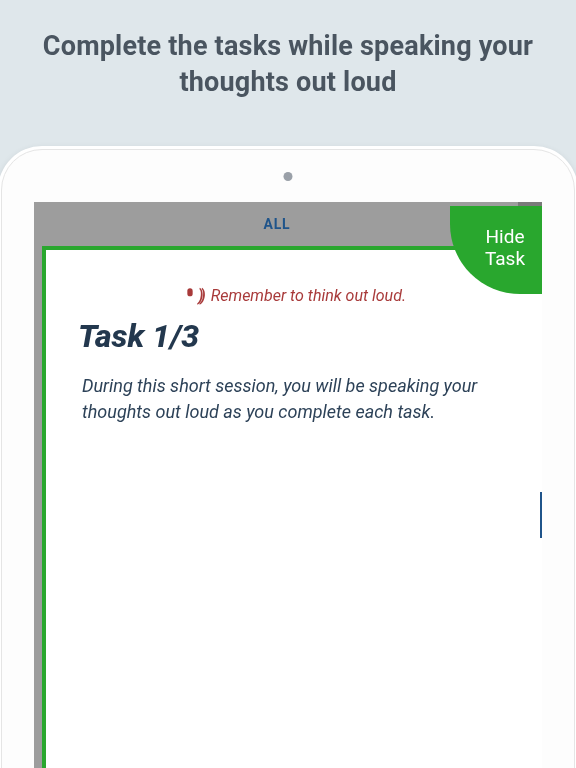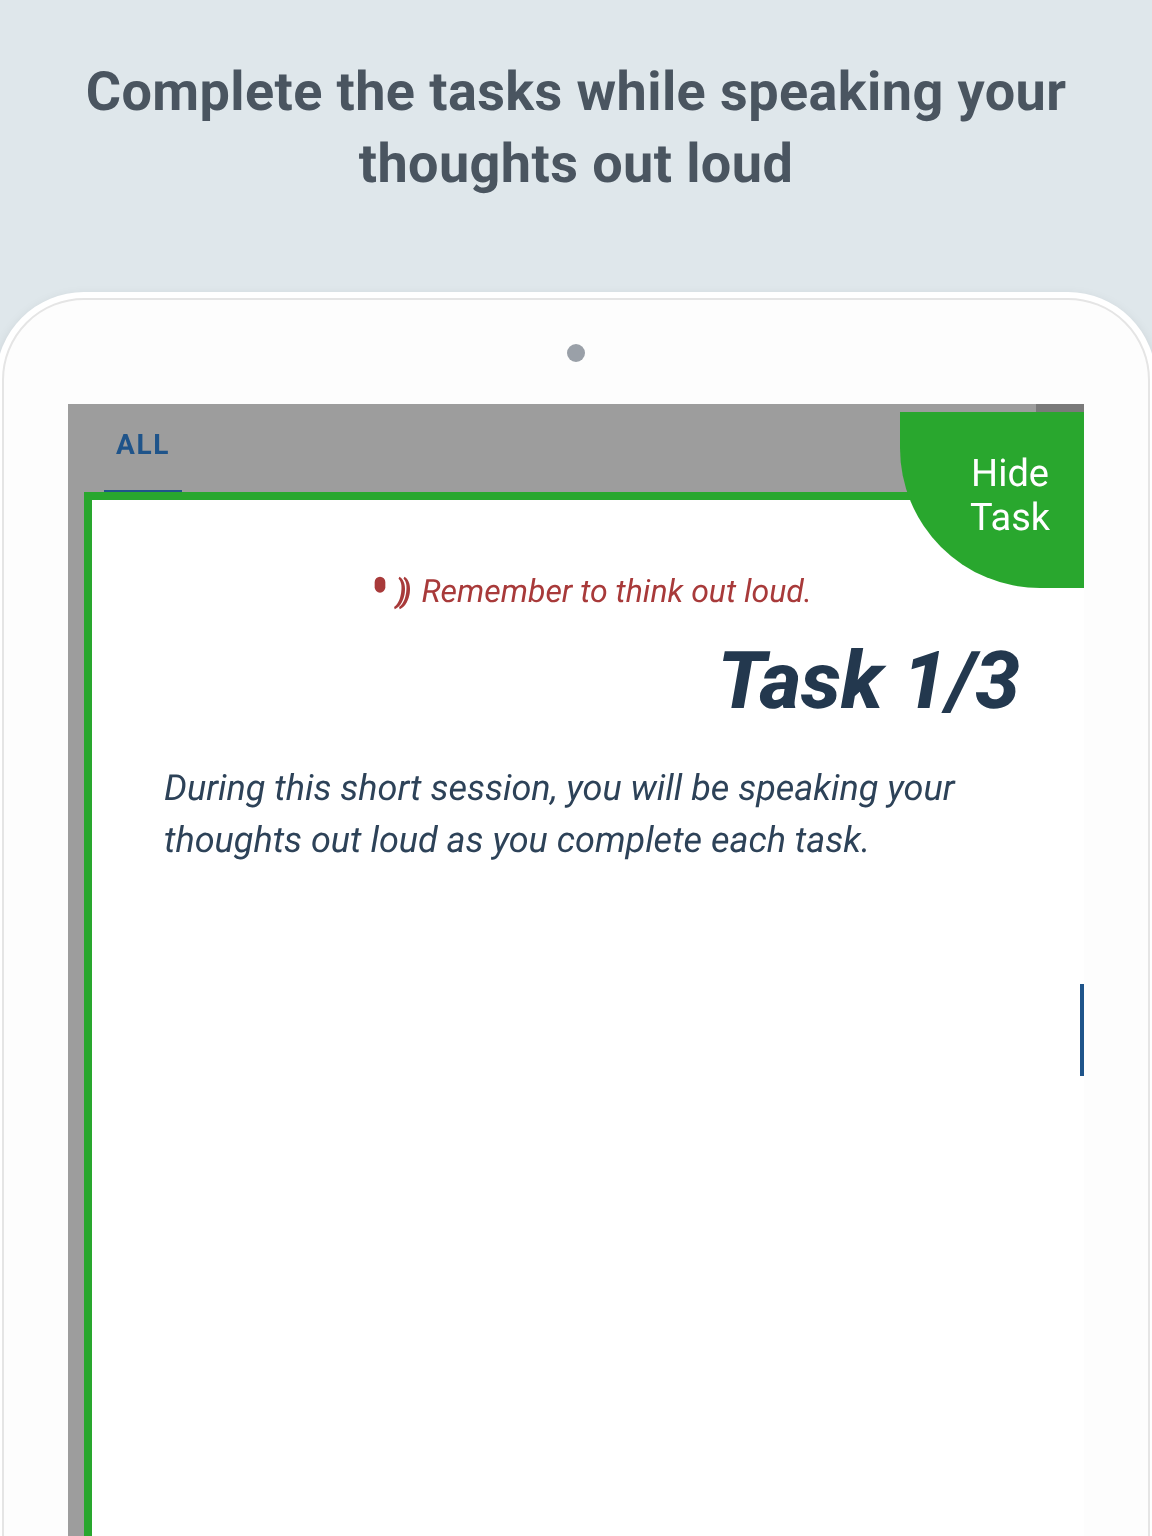--- a/index.html
+++ b/index.html
@@ -67,20 +67,21 @@
     .tabbar {
       position: absolute;
       top: 0;
       left: 0;
       right: 0;
       height: 44px;
       background: #9d9d9d;
       display: flex;
       align-items: center;
       padding: 0 18px;
+      flex-direction: column;
     }
     .tab {
       font-size: 14px;
       font-weight: 700;
       letter-spacing: 0.8px;
       padding: 14px 6px;
       margin-right: 22px;
       color: #626262;
     }
     .tab.active {
@@ -146,23 +147,23 @@
     .reminder {
       text-align: center;
       color: #a83a3a;
       font-size: 16px;
       margin-bottom: 12px;
     }
     .reminder .icon {
       margin-right: 4px;
     }
     .task-title {
-      text-align: right;
+      text-align: left;
       color: #23384e;
-      font-size: 40px;
+      font-size: 32px;
       font-weight: 800;
       margin-bottom: 18px;
     }
     .task-desc {
       color: #2d4258;
       font-size: 18px;
       line-height: 1.45;
       font-weight: 400;
       padding: 0 4px;
     }

